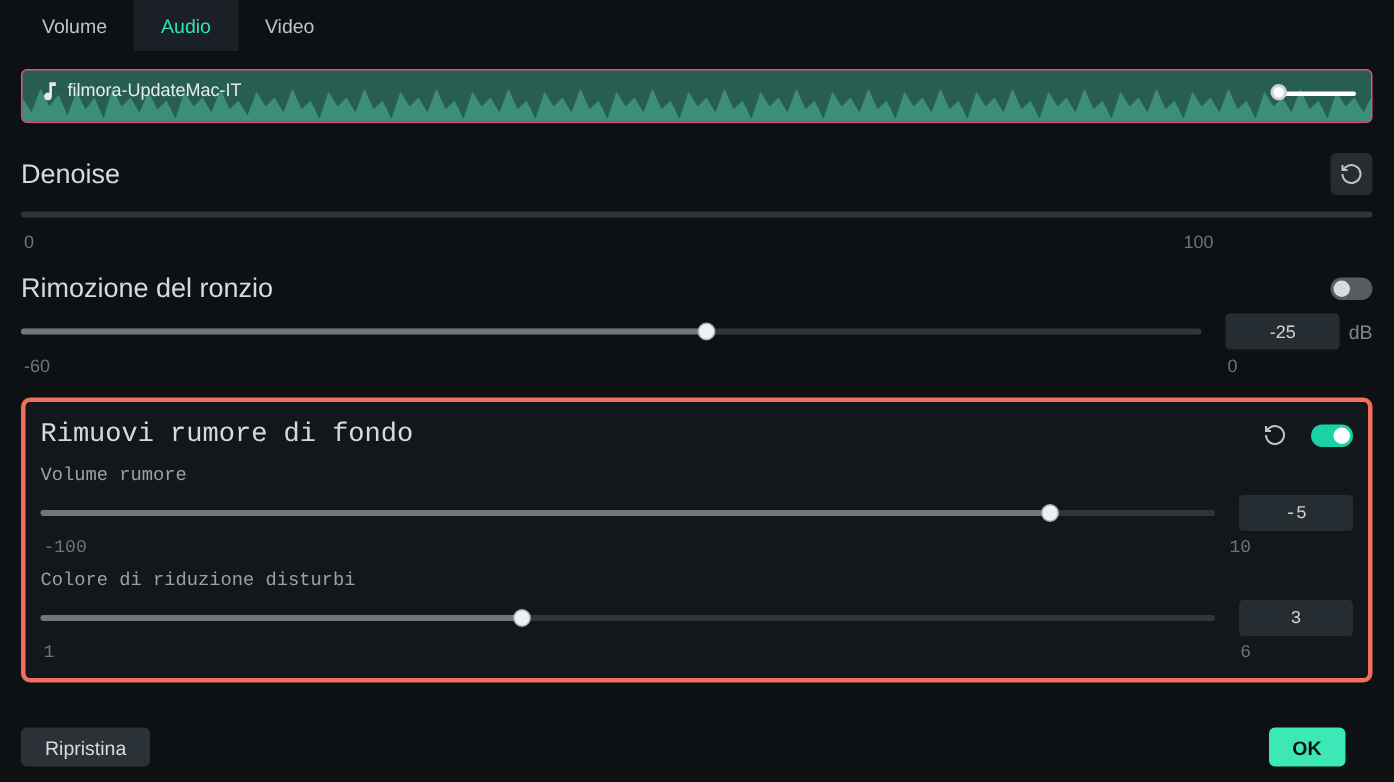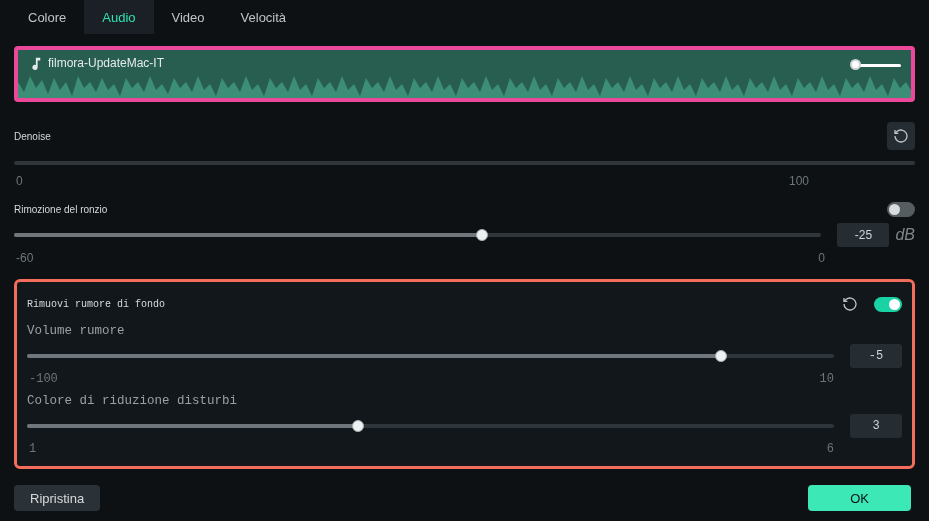--- a/index.html
+++ b/index.html
@@ -30,23 +30,23 @@
   .tab.active {
     background: #1a2025;
     color: #2ee2b3;
   }
   .panel {
     padding: 12px 14px 0 14px;
   }
   .track {
     position: relative;
     background: #275e50;
-    border: 4px solid #ec4899;
+    border: 1px solid #ec4899;
     border-radius: 4px;
-    height: 56px;
+    height: 36px;
     overflow: hidden;
     margin-bottom: 20px;
   }
   .track-label {
     position: absolute;
     top: 6px; left: 10px;
     display: flex;
     align-items: center;
     gap: 6px;
     color: #e6eaec;
@@ -86,47 +86,47 @@
     margin-bottom: 14px;
   }
   .section-header {
     display: flex;
     align-items: center;
     justify-content: space-between;
     margin-bottom: 6px;
   }
   .section-title {
     color: #d6dadd;
-    font-size: 10px;
+    font-size: 18px;
   }
   .header-icons { display:flex; align-items:center; gap:10px; }
   .reset-icon {
     width: 28px; height: 28px;
     display:flex; align-items:center; justify-content:center;
     color:#bfc4c7;
   }
   .reset-icon.boxed {
     background:#262d32;
     border-radius:4px;
   }
   .value-col {
     display:flex; align-items:center; gap:6px;
   }
   .value-box {
-    width: 52px;
+    width: 76px;
     height: 24px;
     background: #262d32;
     border-radius: 3px;
     display:flex;
     align-items:center;
     justify-content:center;
     color:#d0d4d6;
     font-size:12px;
   }
-  .unit { color:#7e8689; font-size:16px;font-style:italic; }
+  .unit { color:#7e8689; font-size:13px; }
 
   .slider-row {
     display:flex;
     align-items:center;
     gap:16px;
     width:100%;
   }
   .slider-wrap {
     position: relative;
     flex: 1;
@@ -200,21 +200,21 @@
     border: 3px solid #f26d5b;
     border-radius: 6px;
     padding: 8px 10px 10px 10px;
     margin: 0 0 14px 0;
     background: #12171b;
     font-family: Liberation Mono, monospace;
   }
 
   .footer {
     position: absolute;
-    left:0; right:4px;
+    left:0; right:18px;
     bottom: 0;
     padding: 8px 14px 10px 14px;
     display:flex;
     justify-content:space-between;
     align-items:center;
   }
   .btn {
     height: 26px;
     padding: 0 16px;
     border-radius: 4px;
@@ -224,33 +224,32 @@
     font-size:13px;
     cursor:pointer;
   }
   .btn-secondary {
     background:#2b3237;
     color:#d6dadd;
   }
   .btn-primary {
     background:#3ce8b6;
     color:#0d1114;
-    padding: 0 42px;
-    font-weight:400;
+    padding: 0 16px;
+    font-weight:700;
   }
   .denoise-range { padding-right: 106px; }
 </style>
 </head>
 <body>
 
 <div class="tabs">
-  <div class="tab">Colore</div>
+  <div class="tab">Volume</div>
   <div class="tab active">Audio</div>
   <div class="tab">Video</div>
-  <div class="tab">Velocità</div>
 </div>
 
 <div class="panel">
 
   <div class="track">
     <div class="track-label">
       <svg width="14" height="14" viewBox="0 0 16 16" fill="#e6eaec">
           <path d="M9 2v8.18A3 3 0 1 0 11 13V5h3V2H9z"></path>
         </svg>
       <span>filmora-UpdateMac-IT</span>

